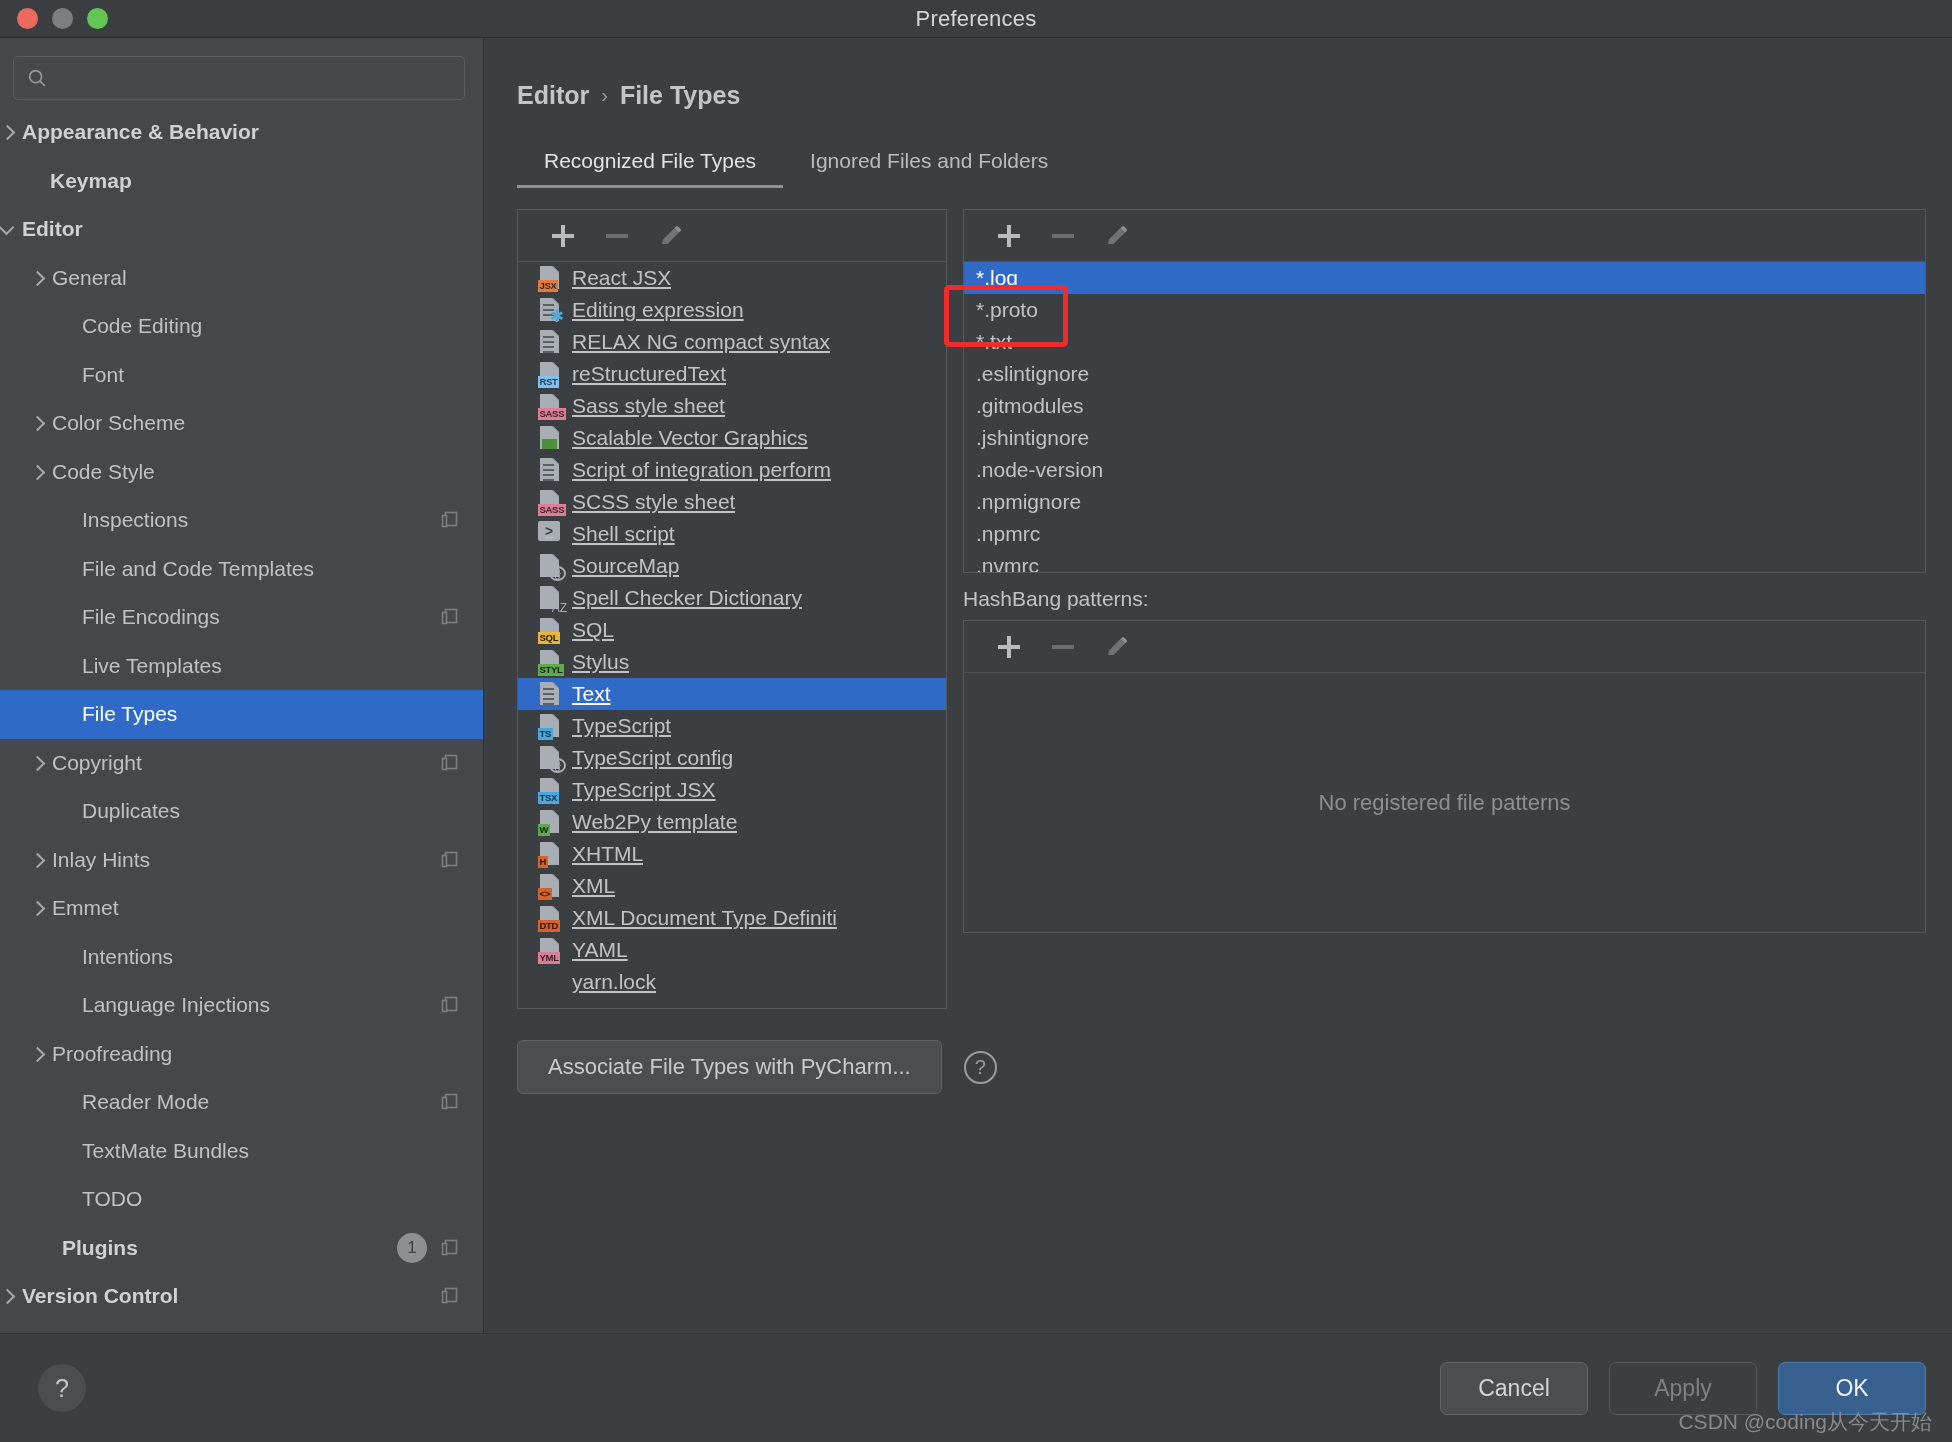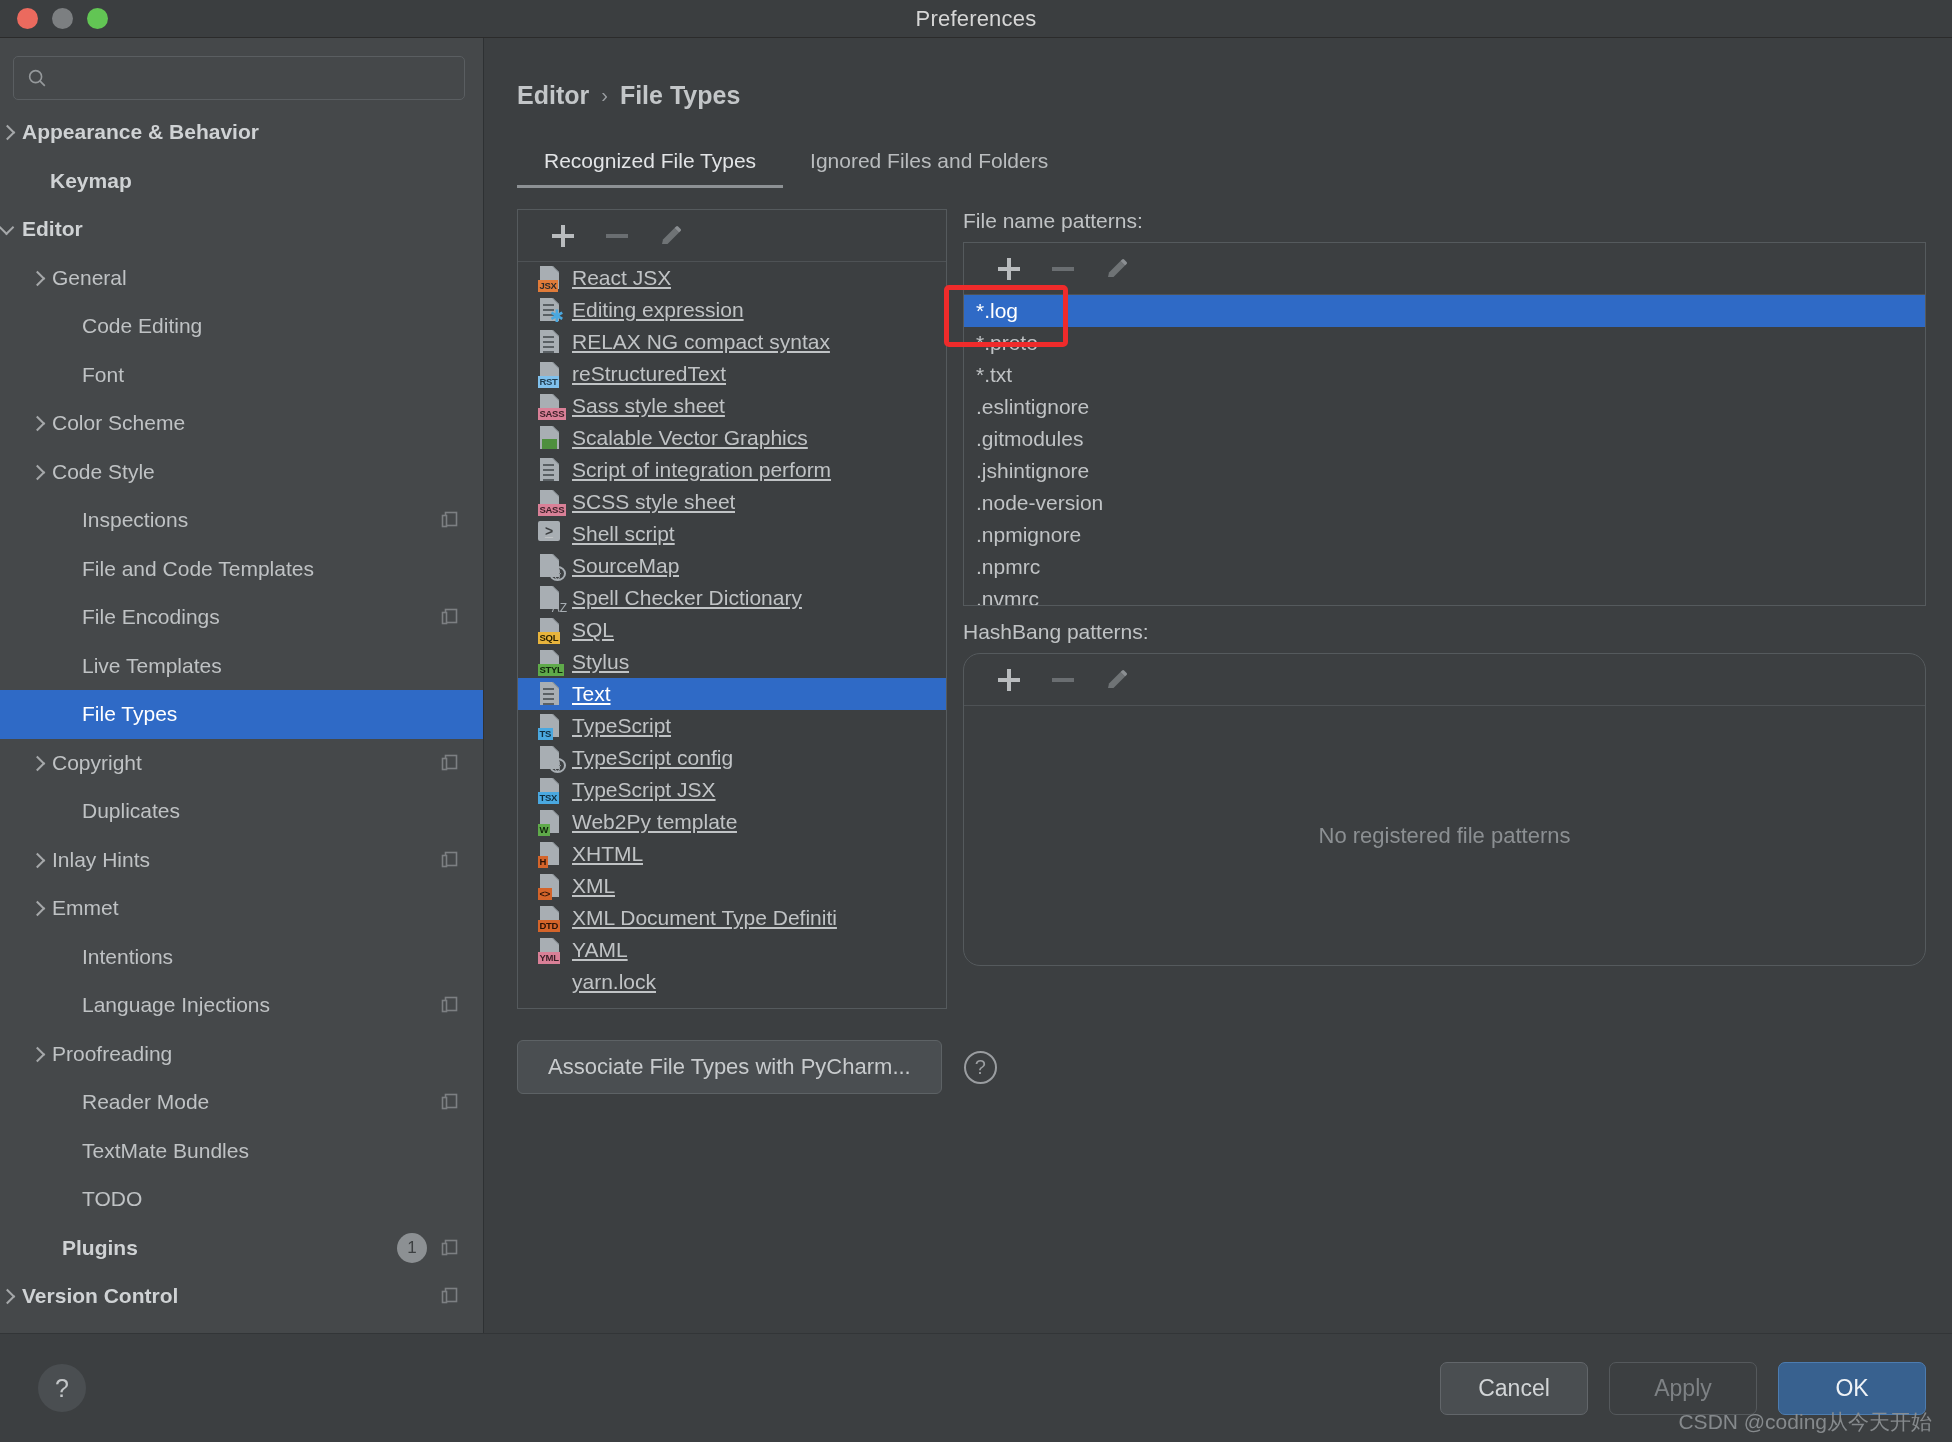--- a/index.html
+++ b/index.html
@@ -165,21 +165,21 @@
   
   .right-col { flex: 1; display: flex; flex-direction: column; }
   .sec-label { font-size: 21px; color: #c0c3c5; margin-bottom: 9px; }
   .pat-box { height: 364px; display: flex; flex-direction: column; }
   .pat-list { flex: 1; overflow: hidden; }
   .pat-row {
     height: 32px; display: flex; align-items: center;
     padding-left: 12px; color: #c0c3c5; font-size: 21px;
   }
   .pat-row.sel { background: #2f6ac6; color: #ffffff; }
-  .hb-box { height: 313px; display: flex; flex-direction: column; margin-top: 11px; border-radius: 17px; }
+  .hb-box { height: 313px; display: flex; flex-direction: column; margin-top: 11px; }
   .hb-empty {
     flex: 1; display: flex; align-items: center; justify-content: center;
     color: #8b8f92; font-size: 22px;
   }
 
   
   .assoc-row { display: flex; align-items: center; gap: 22px; margin-top: 31px; padding-left: 7px; }
   .assoc-btn {
     background: #4a4e51; border: 1px solid #5d6265; border-radius: 6px;
     color: #c8cbcd; font-size: 22px; padding: 13px 30px;
@@ -594,21 +594,20 @@
                 <span class="name">YAML</span>
               </div>
               <div class="ft-row">
                 <span class="fico"><span class="yarn"></span></span>
                 <span class="name">yarn.lock</span>
               </div>
             </div>
         </div>
 
         <div class="right-col">
-          <div class="sec-label">File name patterns:</div>
           <div class="listbox pat-box">
             <div class="toolbar">
               <div class="tb-btn">
                   <span class="ic-plus"></span>
                 </div>
               <div class="tb-btn">
                   <span class="ic-minus"></span>
                 </div>
               <div class="tb-btn">
                 <svg class="ic-pencil" viewBox="0 0 24 24">

